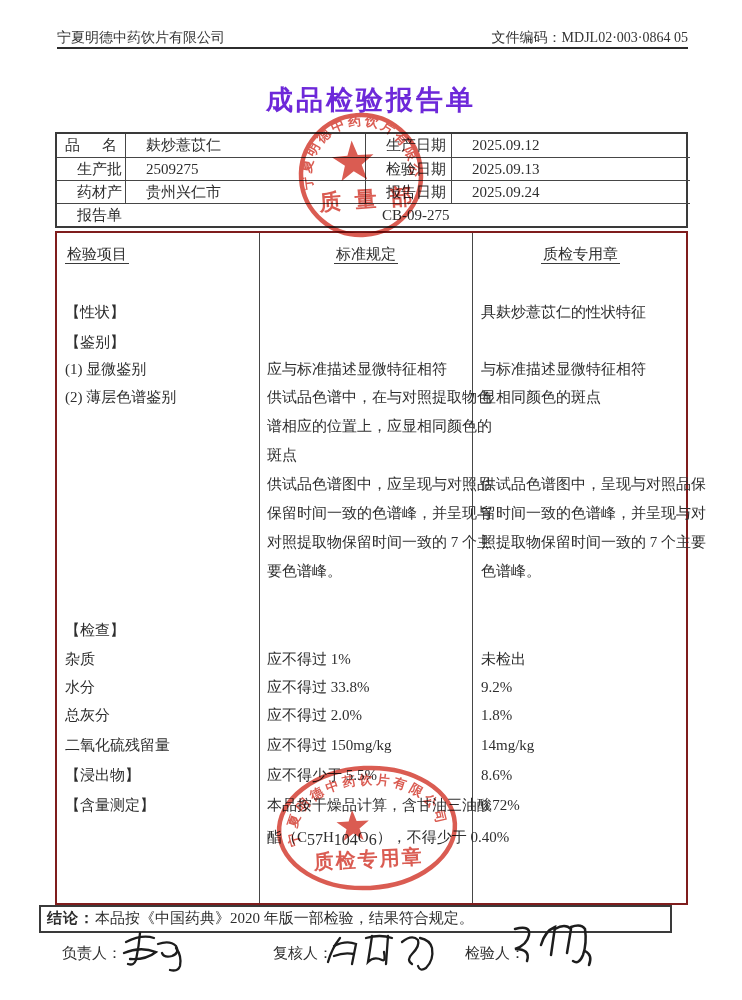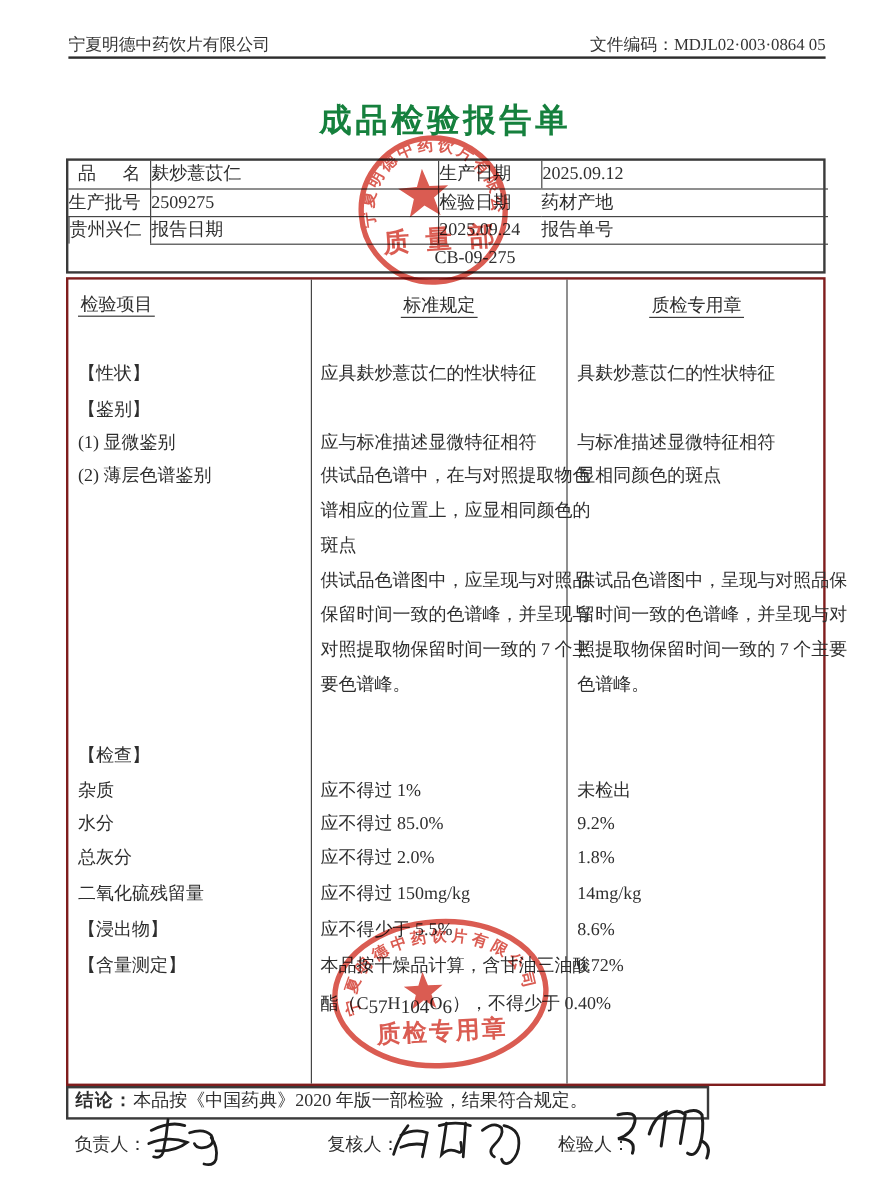--- a/index.html
+++ b/index.html
@@ -4,48 +4,48 @@
 <style>
   html,body{margin:0;padding:0;background:#888;}
   .page{
     position:relative;width:742px;height:1000px;background:#ffffff;
     font-family:"Liberation Serif","DejaVu Serif",serif;color:#2e2e2e;
     overflow:hidden;margin:0 auto;
   }
   .abs{position:absolute;white-space:nowrap;}
   .hdr-txt{font-size:14px;color:#343434;}
   .rule{position:absolute;background:#2c2c2c;}
-  .title{position:absolute;left:0;right:0;text-align:center;font-size:27px;font-weight:bold;letter-spacing:3px;color:#15803d;}
+  .title{position:absolute;left:0;right:0;text-align:center;font-size:27px;font-weight:bold;letter-spacing:3px;color:#6d28d9;}
   
   .info{
     position:absolute;left:55px;top:132px;width:633px;
     display:grid;grid-template-columns:68px 240px 86px 239px;grid-auto-rows:23px;
     border:2px solid #3a3a3a;box-sizing:border-box;font-size:15px;
   }
-  .info .cell{border-left:1px solid #464646;border-top:1px solid #464646;line-height:23px;padding-left:0;overflow:hidden;box-sizing:border-box;}
+  .info .cell{border-left:1px solid #464646;border-top:1px solid #464646;line-height:23px;padding-left:20px;overflow:hidden;box-sizing:border-box;}
   .info .cell.nl{border-left:none;}
   .info .cell.nt{border-top:none;}
   .info .lbl-just{display:flex;justify-content:space-between;padding:0 8px 0 8px;}
   .info .merged{grid-column:2/5;}
   
   .main{
     position:absolute;left:55px;top:231px;width:633px;height:674px;
     border:2px solid #7f1d1d;box-sizing:border-box;font-size:15px;
   }
   .vline{position:absolute;top:0;bottom:0;width:1px;background:#464646;}
   .t{position:absolute;white-space:nowrap;line-height:18px;color:#2e2e2e;}
   .c1{left:8px;}
   .c2{left:210px;}
   .c3{left:424px;}
   .colhead{border-bottom:1px solid #3a3a3a;padding:0 2px 1px 2px;}
   .cwrap{position:absolute;text-align:center;}
   .sub{font-size:16px;vertical-align:-3px;}
   
   .concl{
-    position:absolute;left:55px;top:905px;width:536px;height:28px;
+    position:absolute;left:39px;top:905px;width:633px;height:28px;
     border:2px solid #3a3a3a;box-sizing:border-box;font-size:15px;line-height:23px;padding-left:6px;
   }
   .concl b{letter-spacing:1px;}
   .foot-lbl{font-size:15px;color:#2e2e2e;}
   
   .stamp{position:absolute;mix-blend-mode:multiply;opacity:.88;}
   .sig{position:absolute;}
 </style>
 </head>
 <body>
@@ -63,40 +63,40 @@
         <span>品</span>
         <span>名</span>
       </div>
     <div class="cell nt">麸炒薏苡仁</div>
     <div class="cell nt">生产日期</div>
     <div class="cell nt">2025.09.12</div>
 
     <div class="cell nl">生产批号</div>
     <div class="cell">2509275</div>
     <div class="cell">检验日期</div>
+    <div class="cell">2025.09.13</div>
 
     <div class="cell nl">药材产地</div>
     <div class="cell">贵州兴仁市</div>
     <div class="cell">报告日期</div>
     <div class="cell">2025.09.24</div>
 
     <div class="cell nl">报告单号</div>
     <div class="cell nl merged"><span style="margin-left:237px;">CB-09-275</span></div>
   </div>
 
   <div class="main">
     <div class="vline" style="left:202px;"></div>
     <div class="vline" style="left:415px;"></div>
 
     <div class="t c1" style="top:12px;"><span class="colhead">检验项目</span></div>
     <div class="cwrap" style="left:203px;top:12px;width:212px;"><span class="colhead">标准规定</span></div>
     <div class="cwrap" style="left:416px;top:12px;width:215px;"><span class="colhead">质检专用章</span></div>
 
     <div class="t c1" style="top:70px;">【性状】</div>
-    <div class="t c2" style="top:70px;">应具麸炒薏苡仁的性状特征</div>
     <div class="t c3" style="top:70px;">具麸炒薏苡仁的性状特征</div>
 
     <div class="t c1" style="top:100px;">【鉴别】</div>
 
     <div class="t c1" style="top:127px;">(1) 显微鉴别</div>
     <div class="t c2" style="top:127px;">应与标准描述显微特征相符</div>
     <div class="t c3" style="top:127px;">与标准描述显微特征相符</div>
 
     <div class="t c1" style="top:155px;text-align:center;">(2) 薄层色谱鉴别</div>
     <div class="t c2" style="top:155px;">供试品色谱中，在与对照提取物色</div>
@@ -113,21 +113,21 @@
     <div class="t c3" style="top:300px;">照提取物保留时间一致的 7 个主要</div>
     <div class="t c3" style="top:329px;">色谱峰。</div>
 
     <div class="t c1" style="top:388px;">【检查】</div>
 
     <div class="t c1" style="top:417px;">杂质</div>
     <div class="t c2" style="top:417px;">应不得过 1%</div>
     <div class="t c3" style="top:417px;">未检出</div>
 
     <div class="t c1" style="top:445px;">水分</div>
-    <div class="t c2" style="top:445px;">应不得过 85.0%</div>
+    <div class="t c2" style="top:445px;">应不得过 33.8%</div>
     <div class="t c3" style="top:445px;">9.2%</div>
 
     <div class="t c1" style="top:473px;">总灰分</div>
     <div class="t c2" style="top:473px;">应不得过 2.0%</div>
     <div class="t c3" style="top:473px;">1.8%</div>
 
     <div class="t c1" style="top:503px;">二氧化硫残留量</div>
     <div class="t c2" style="top:503px;">应不得过 150mg/kg</div>
     <div class="t c3" style="top:503px;">14mg/kg</div>
 

